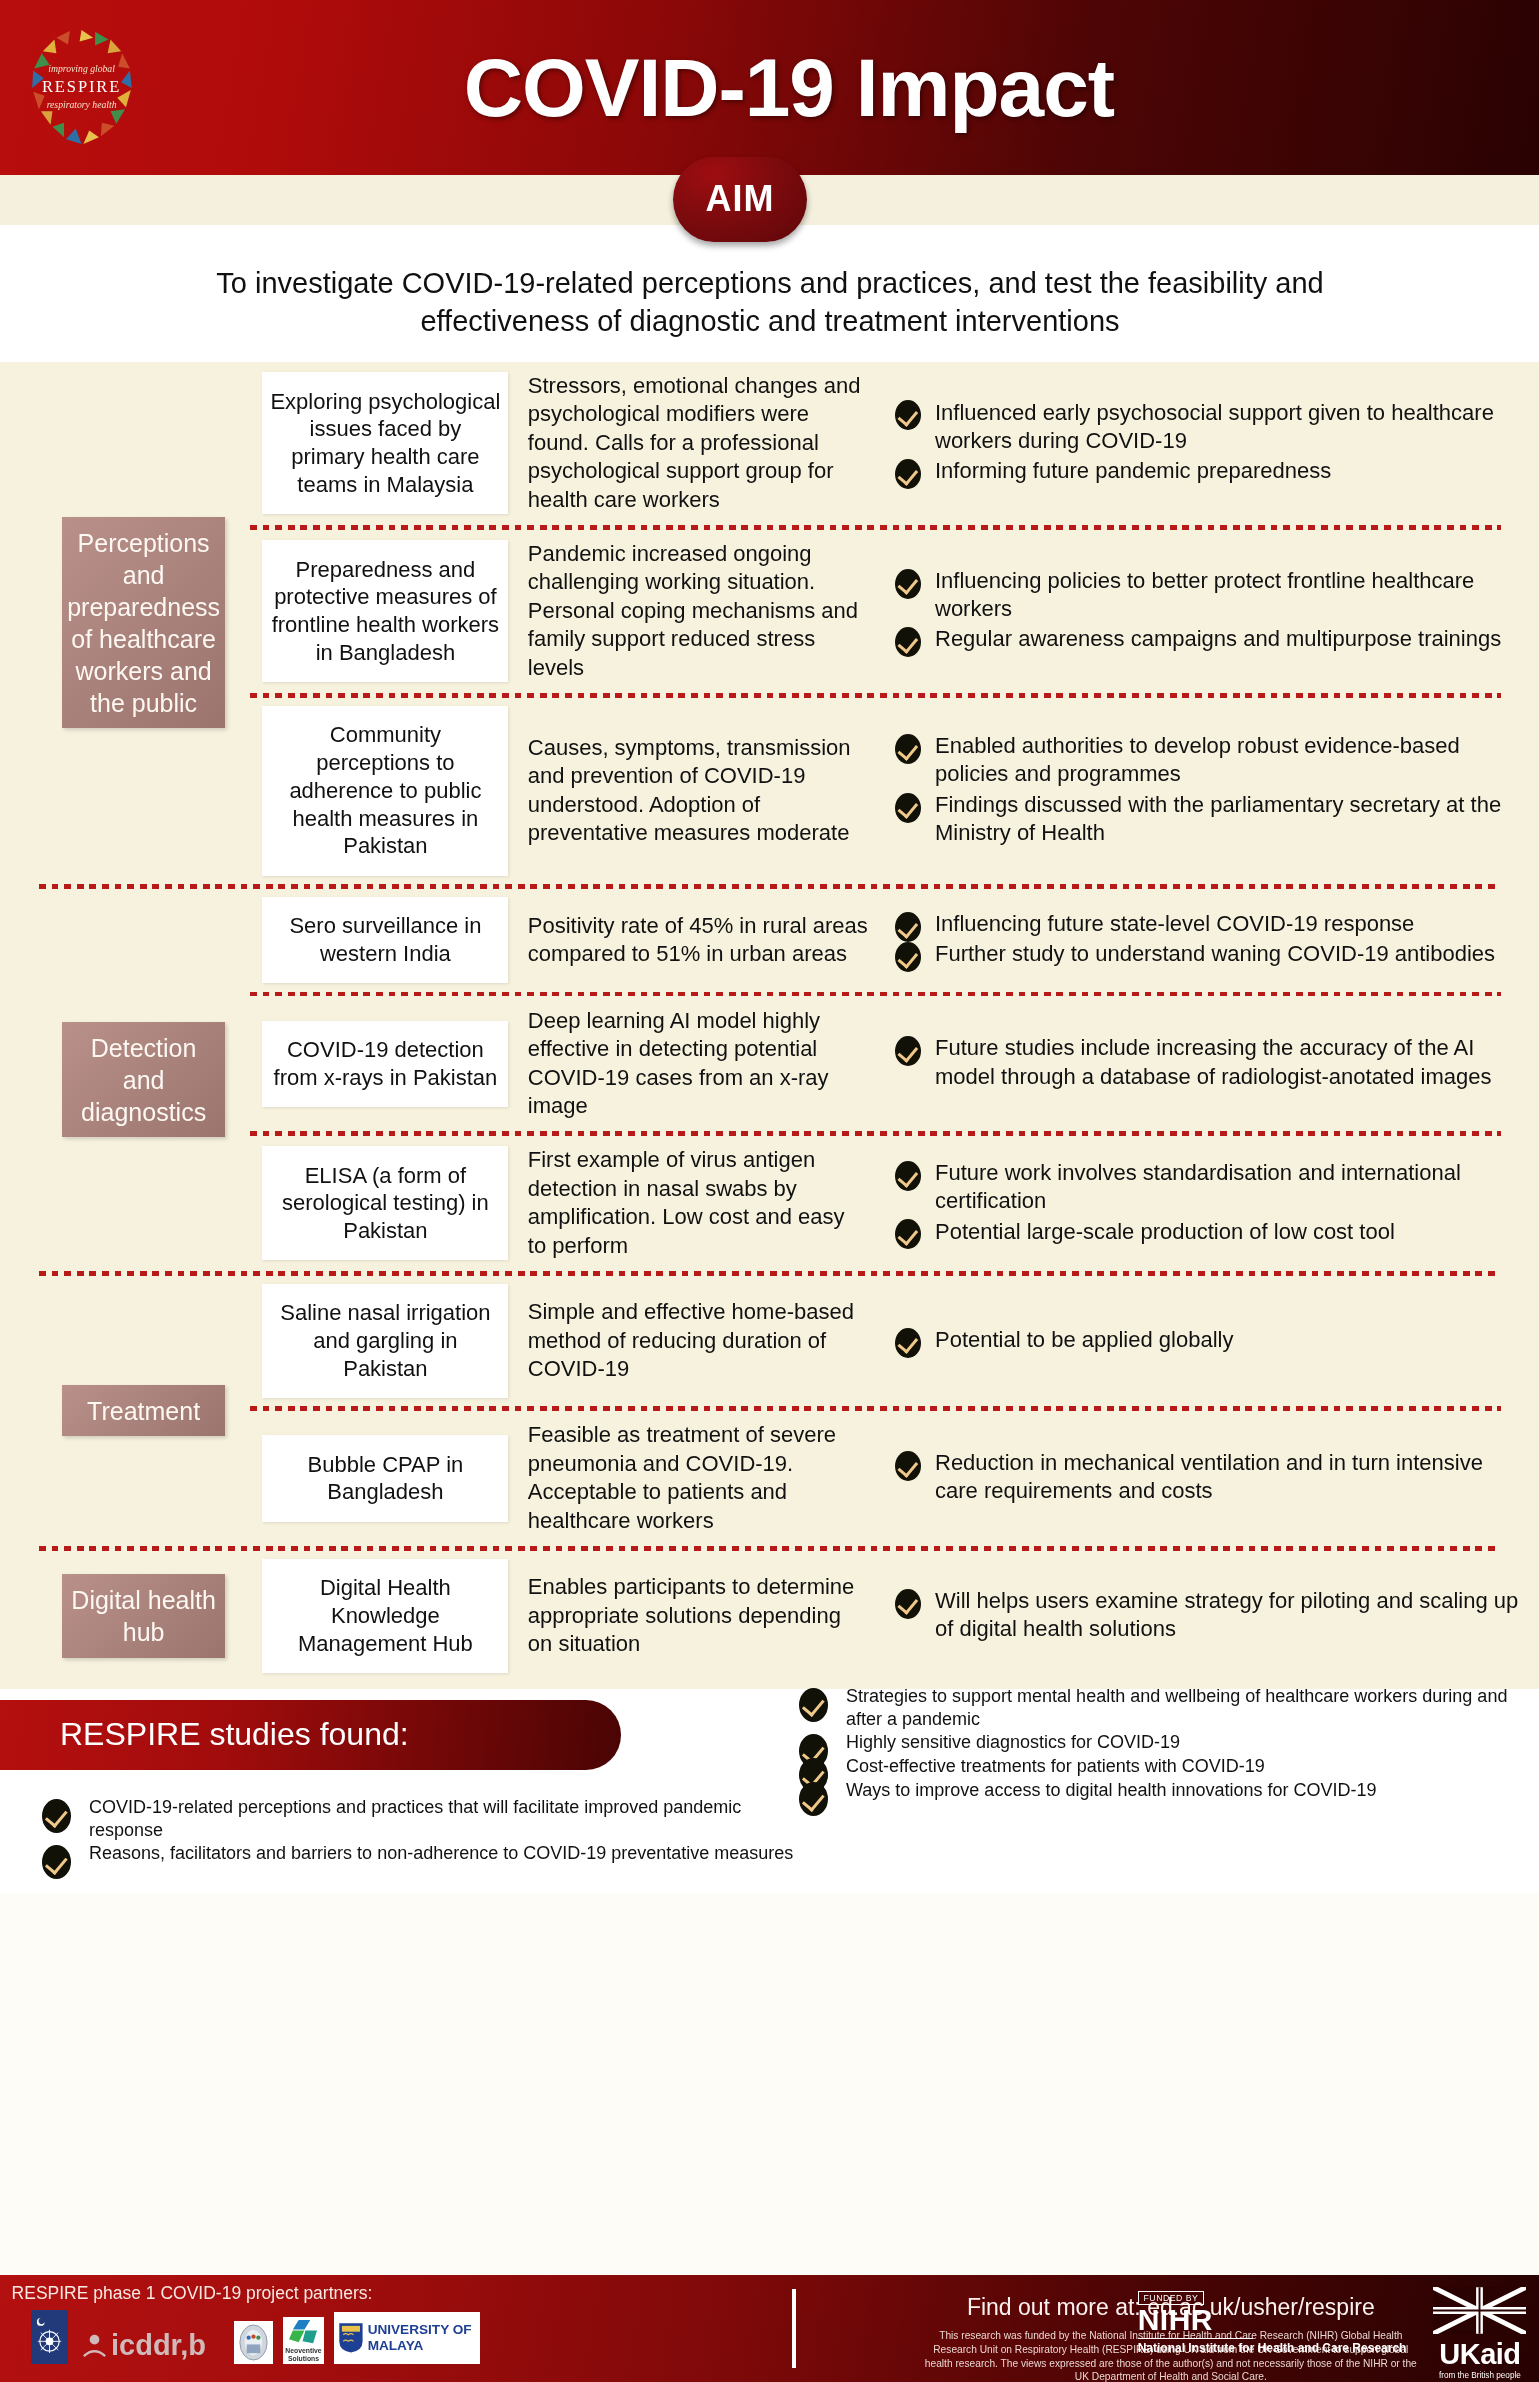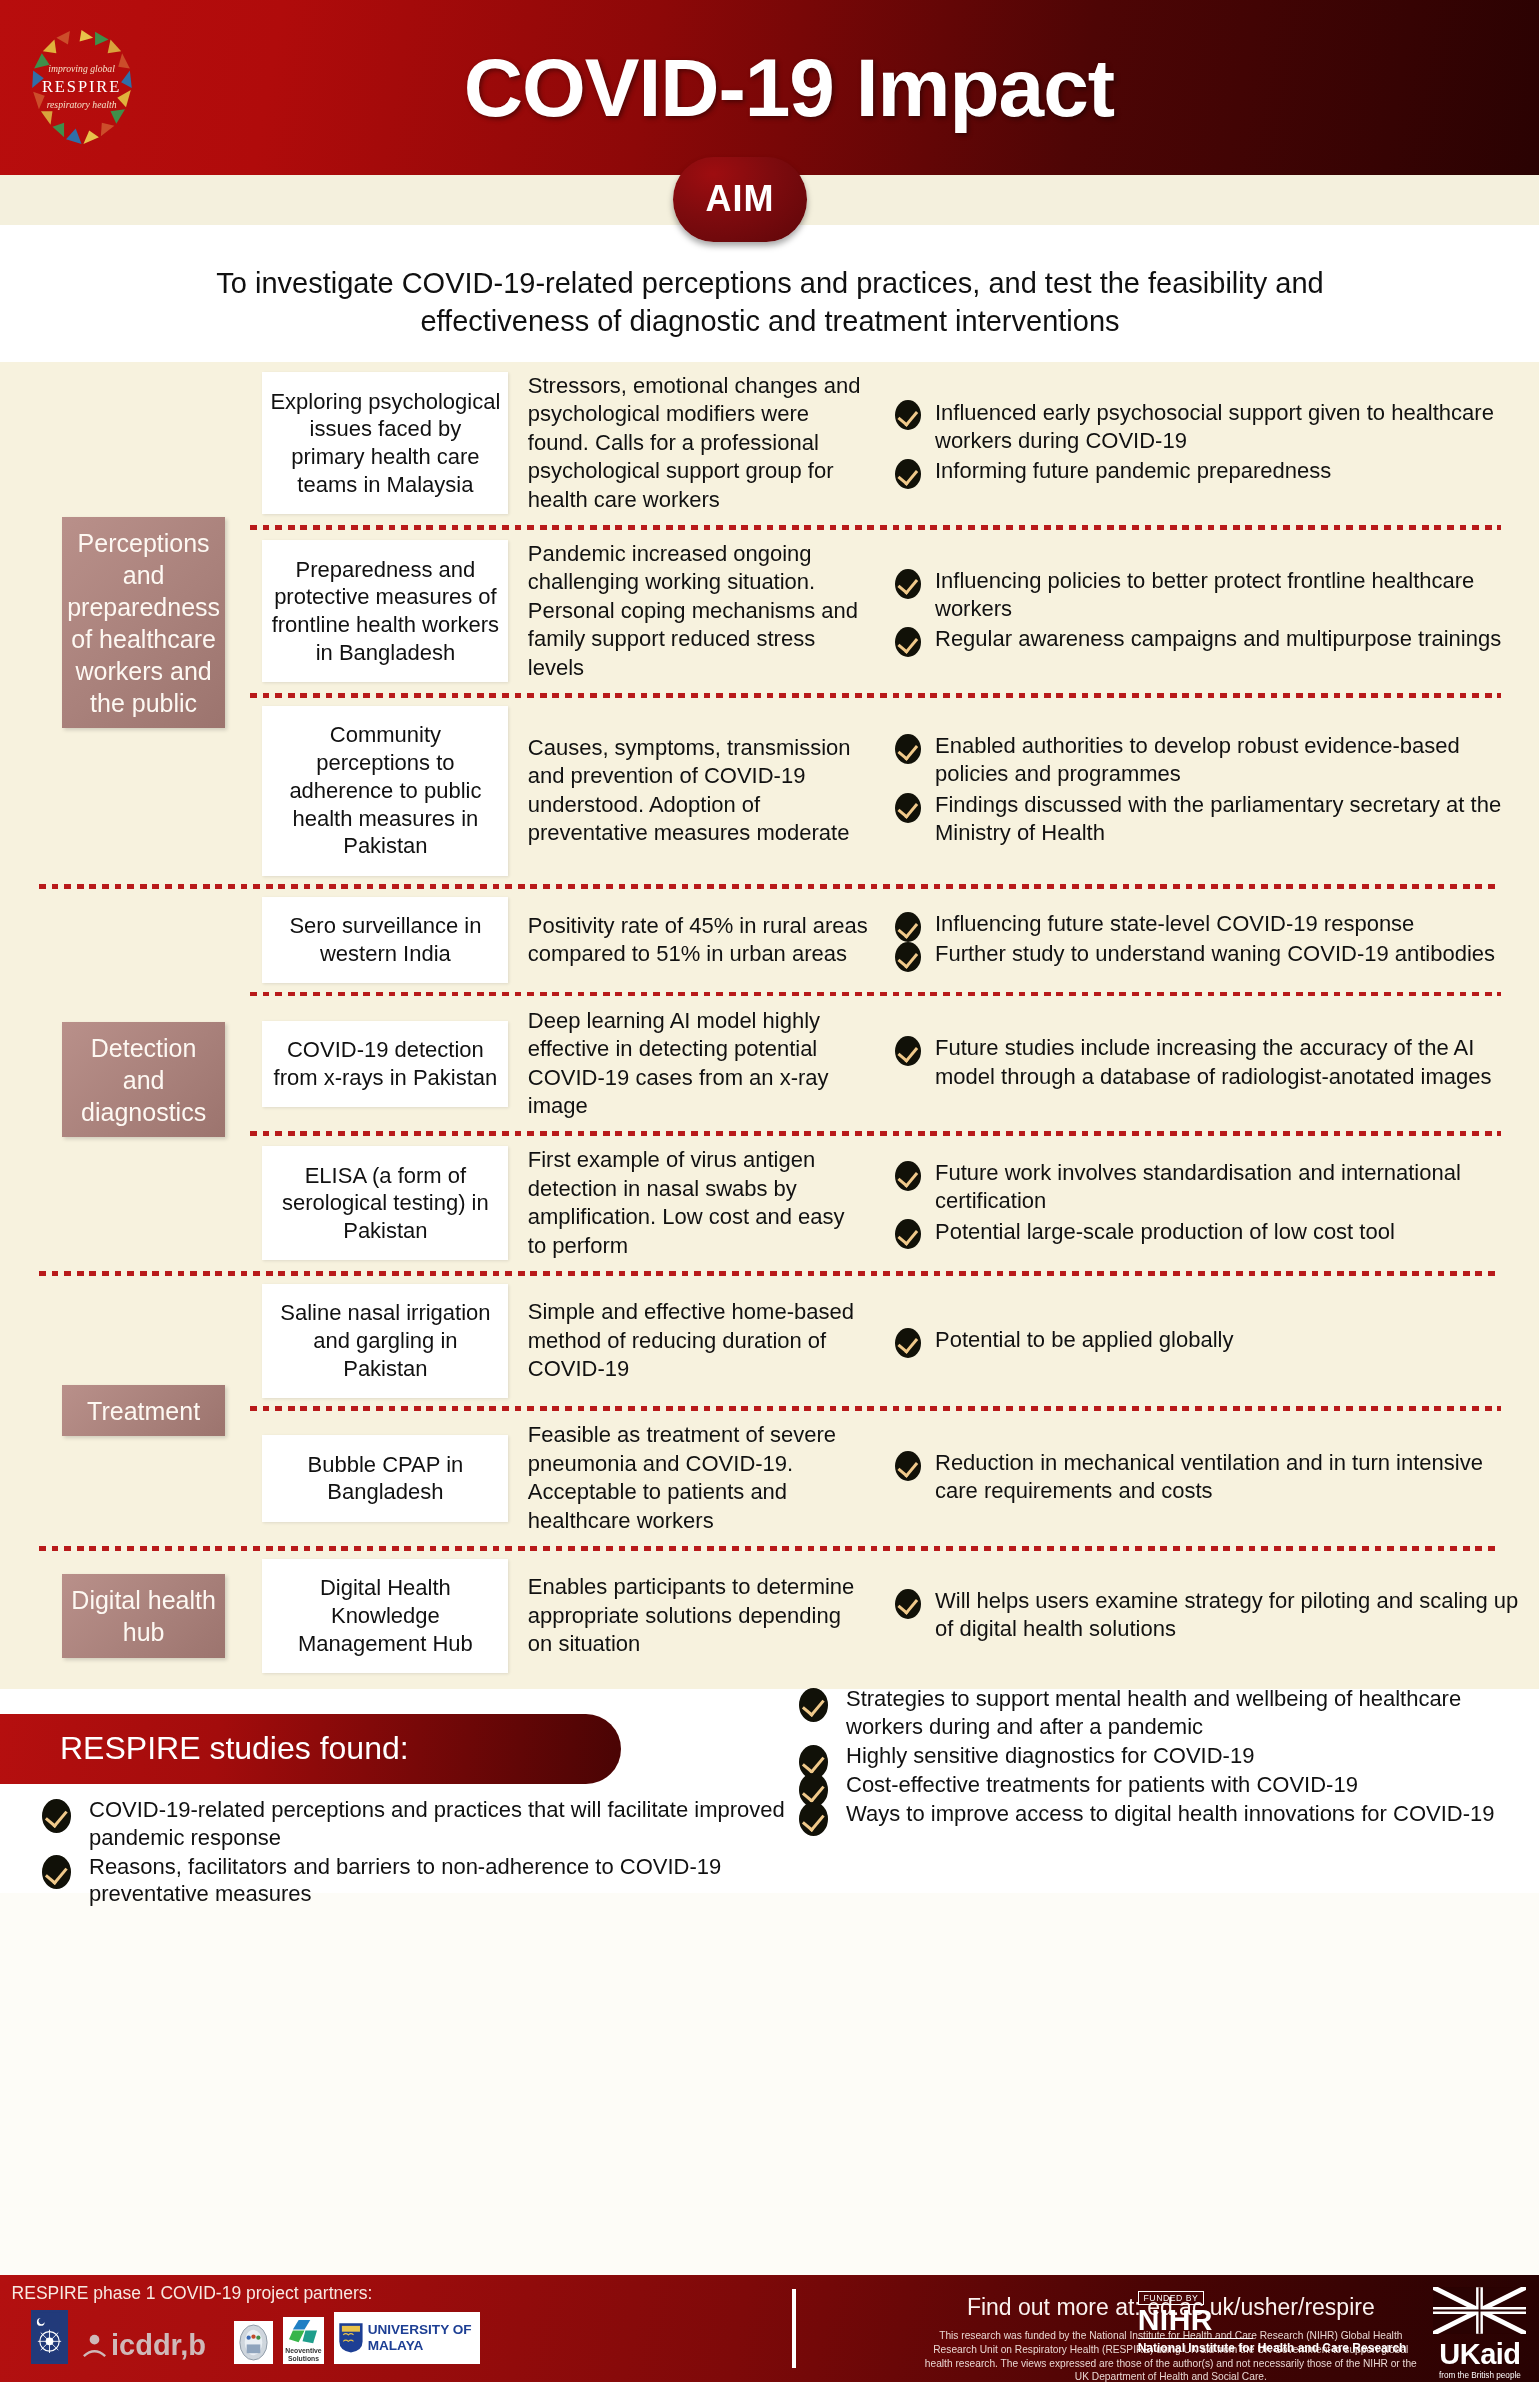--- a/index.html
+++ b/index.html
@@ -203,41 +203,41 @@
 
   
   .findings {
     background: #ffffff;
     position: relative;
     padding-bottom: 5.8px;
     height: 204px;
   }
   .found-pill {
     position: absolute;
-    left: 0; top: 25px;
+    left: 0; top: 11px;
     width: 621px; height: 70px;
     background: linear-gradient(95deg, #b50f0f 0%, #a30c0c 35%, #6d0707 75%, #4a0404 100%);
     border-radius: 0 39px 39px 0;
     color: #fff;
     font-size: 32px;
     display: flex; align-items: center;
     padding-left: 60px;
   }
   .found-left {
     position: absolute;
     left: 39px; top: 107px;
     width: 757px;
   }
   .found-right {
     position: absolute;
     left: 796px; top: -3.9px;
     width: 723px;
   }
   .found-left ul.ticks li, .found-right ul.ticks li {
-    font-size: 22px;
+    font-size: 18px;
     line-height: 1.27;
     padding-left: 50px;
     margin-bottom: 1px;
   }
   .found-left .tick, .found-right .tick {
     width: 29px; height: 34px; left: 2.9px; top: 2.9px;
   }
   .found-left .tick::after, .found-right .tick::after {
     left: 7.8px; top: 7.8px; width: 9.7px; height: 16.5px;
   }

